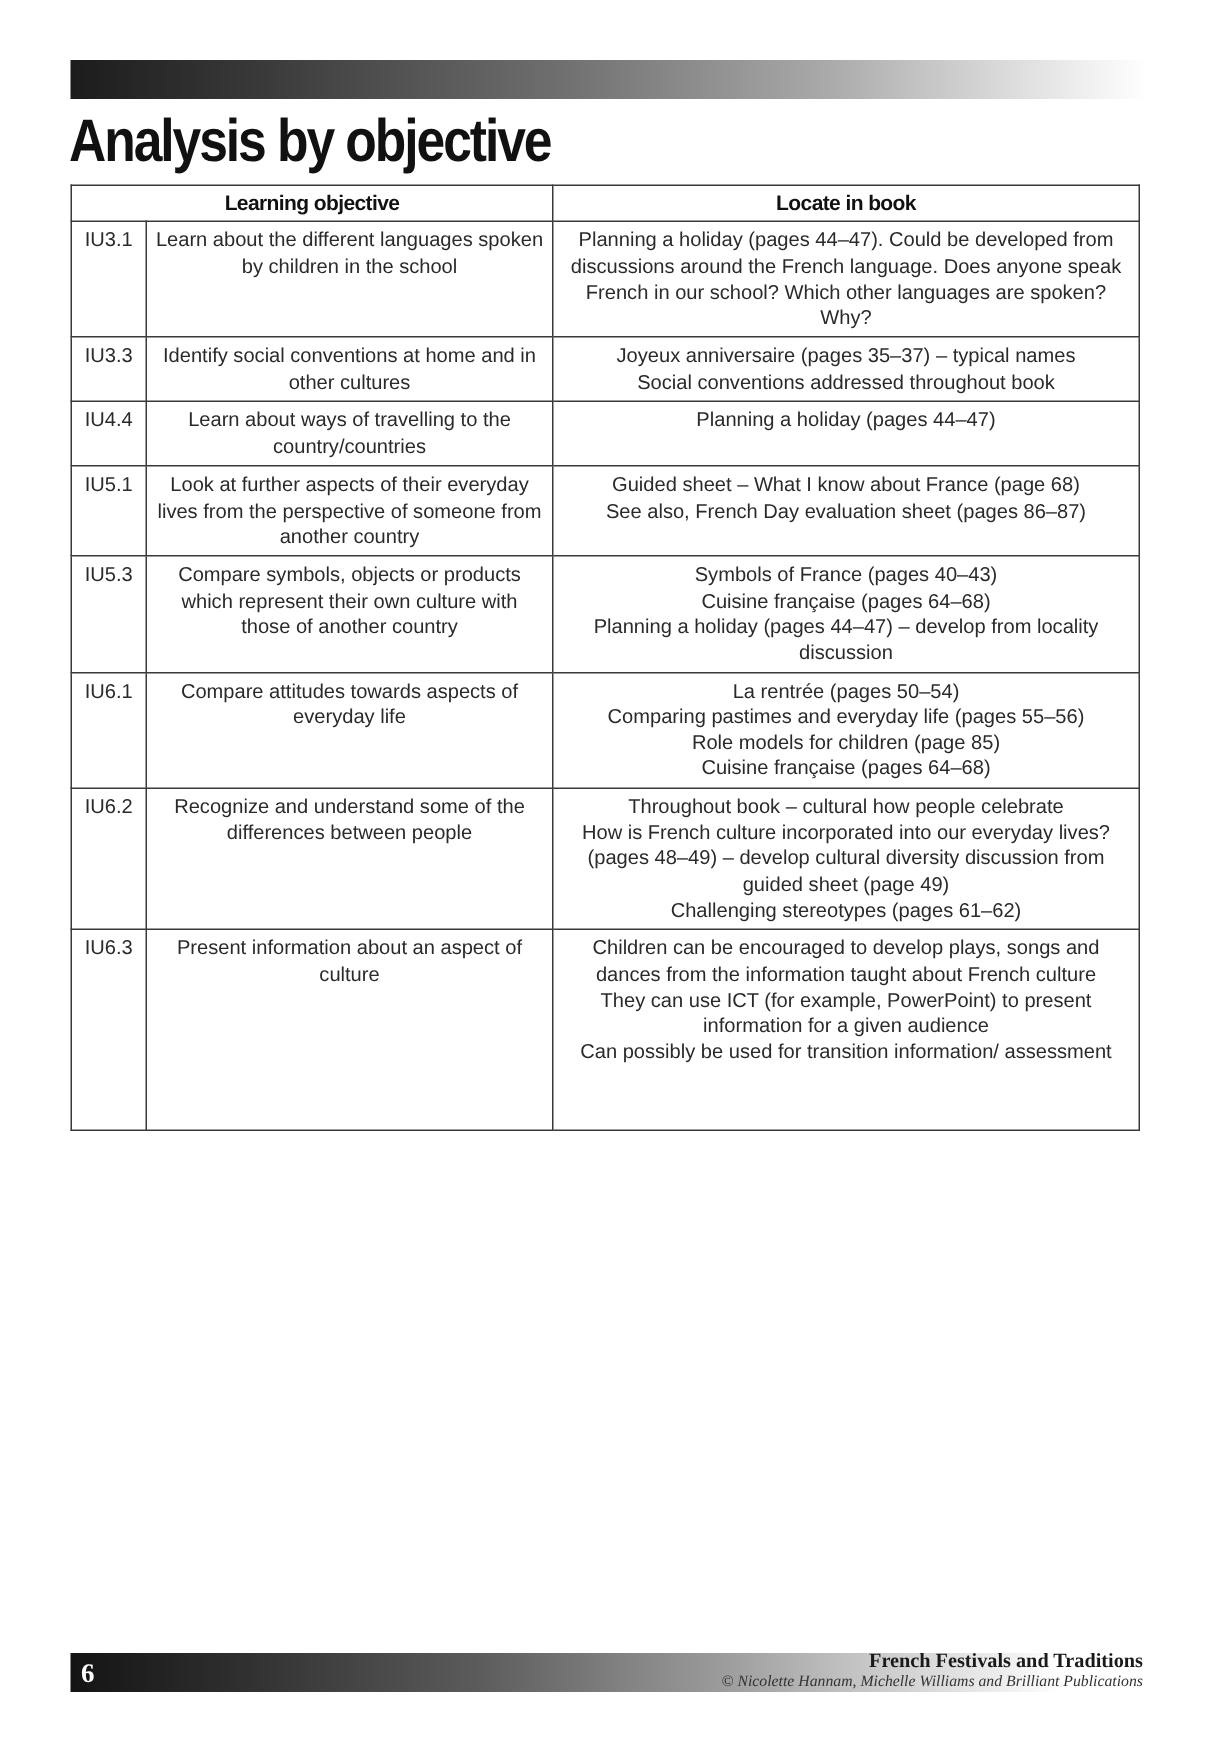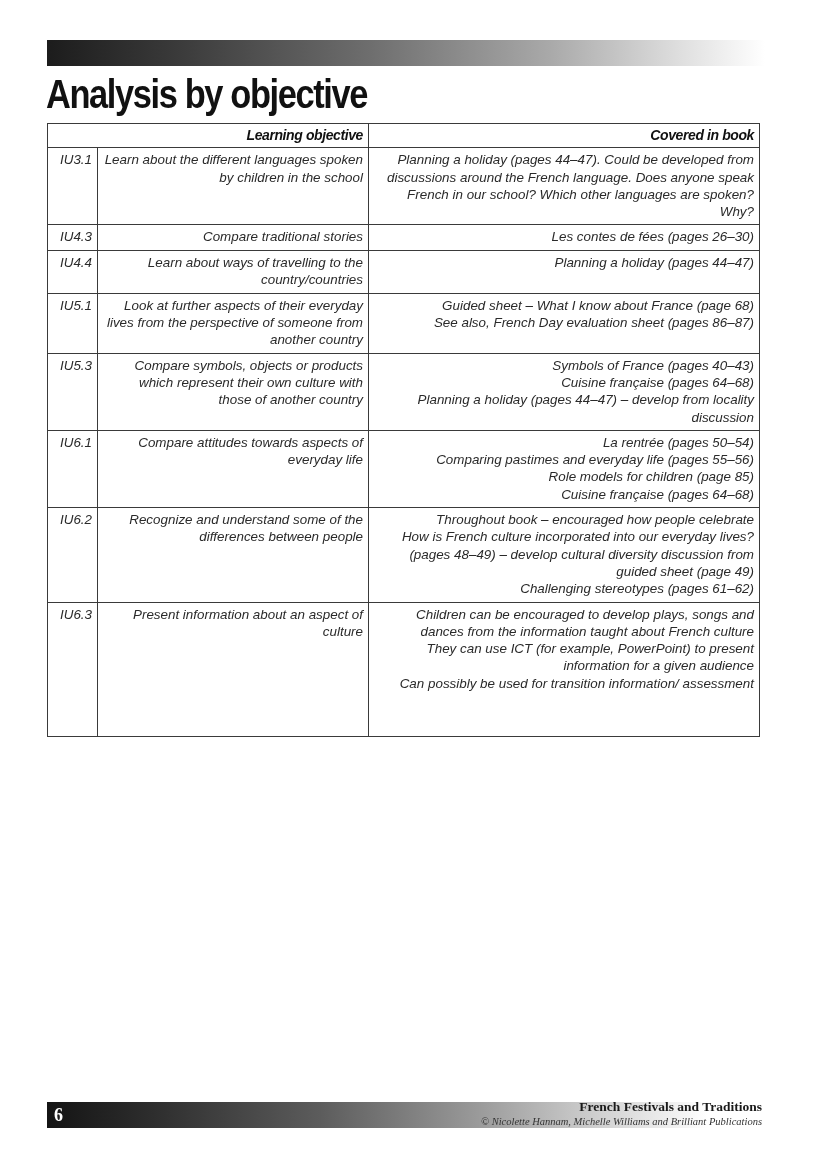--- a/index.html
+++ b/index.html
@@ -22,22 +22,21 @@
     }
     table.objectives {
       position: absolute; left: 47px; top: 123px;
       width: 712px; border-collapse: collapse;
       table-layout: fixed;
       font-size: 13.4px; line-height: 17.3px; color: #2a2a2a;
     }
     table.objectives td, table.objectives th {
       border: 1.5px solid #3a3a3a;
       vertical-align: top; padding: 3px 5px 4px 5px;
-      text-align: right;
-      font-style: italic;
+      text-align: center;
     }
     table.objectives th {
       font-weight: bold; font-size: 14px; color: #111;
       height: 17px; letter-spacing: -0.4px;
       padding-top: 3px; padding-bottom: 3px;
     }
     col.c-code { width: 50px; }
     col.c-obj { width: 271px; }
     col.c-cov { width: 391px; }
     .line { display: block; }
@@ -69,36 +68,37 @@
 
 <table class="objectives">
   <colgroup>
     <col class="c-code">
       <col class="c-obj">
       <col class="c-cov">
   </colgroup>
   <thead>
     <tr>
       <th colspan="2">Learning objective</th>
-      <th>Covered in book</th>
+      <th>Locate in book</th>
     </tr>
   </thead>
   <tbody>
     <tr style="height:77px">
       <td>IU3.1</td>
       <td>Learn about the different languages spoken by children in the school</td>
       <td>
         <span class="line">Planning a holiday (pages 44–47). Could be developed from discussions around the French language. Does anyone speak French in our school? Which other languages are spoken? Why?</span>
       </td>
     </tr>
-    <tr style="height:25px">
-      <td>IU4.3</td>
-      <td>Compare traditional stories</td>
+    <tr style="height:43px">
+      <td>IU3.3</td>
+      <td>Identify social conventions at home and in other cultures</td>
       <td>
-        <span class="line">Les contes de fées (pages 26–30)</span>
+        <span class="line">Joyeux anniversaire (pages 35–37) – typical names</span>
+        <span class="line">Social conventions addressed throughout book</span>
       </td>
     </tr>
     <tr style="height:43px">
       <td>IU4.4</td>
       <td>Learn about ways of travelling to the country/countries</td>
       <td>
         <span class="line">Planning a holiday (pages 44–47)</span>
       </td>
     </tr>
     <tr style="height:59px">
@@ -125,21 +125,21 @@
         <span class="line">La rentrée (pages 50–54)</span>
         <span class="line">Comparing pastimes and everyday life (pages 55–56)</span>
         <span class="line">Role models for children (page 85)</span>
         <span class="line">Cuisine française (pages 64–68)</span>
       </td>
     </tr>
     <tr style="height:94px">
       <td>IU6.2</td>
       <td>Recognize and understand some of the differences between people</td>
       <td>
-        <span class="line">Throughout book – encouraged how people celebrate</span>
+        <span class="line">Throughout book – cultural how people celebrate</span>
         <span class="line">How is French culture incorporated into our everyday lives? (pages 48–49) – develop cultural diversity discussion from guided sheet (page 49)</span>
         <span class="line">Challenging stereotypes (pages 61–62)</span>
       </td>
     </tr>
     <tr style="height:134px">
       <td>IU6.3</td>
       <td>Present information about an aspect of culture</td>
       <td>
         <span class="line">Children can be encouraged to develop plays, songs and dances from the information taught about French culture</span>
         <span class="line">They can use ICT (for example, PowerPoint) to present information for a given audience</span>

